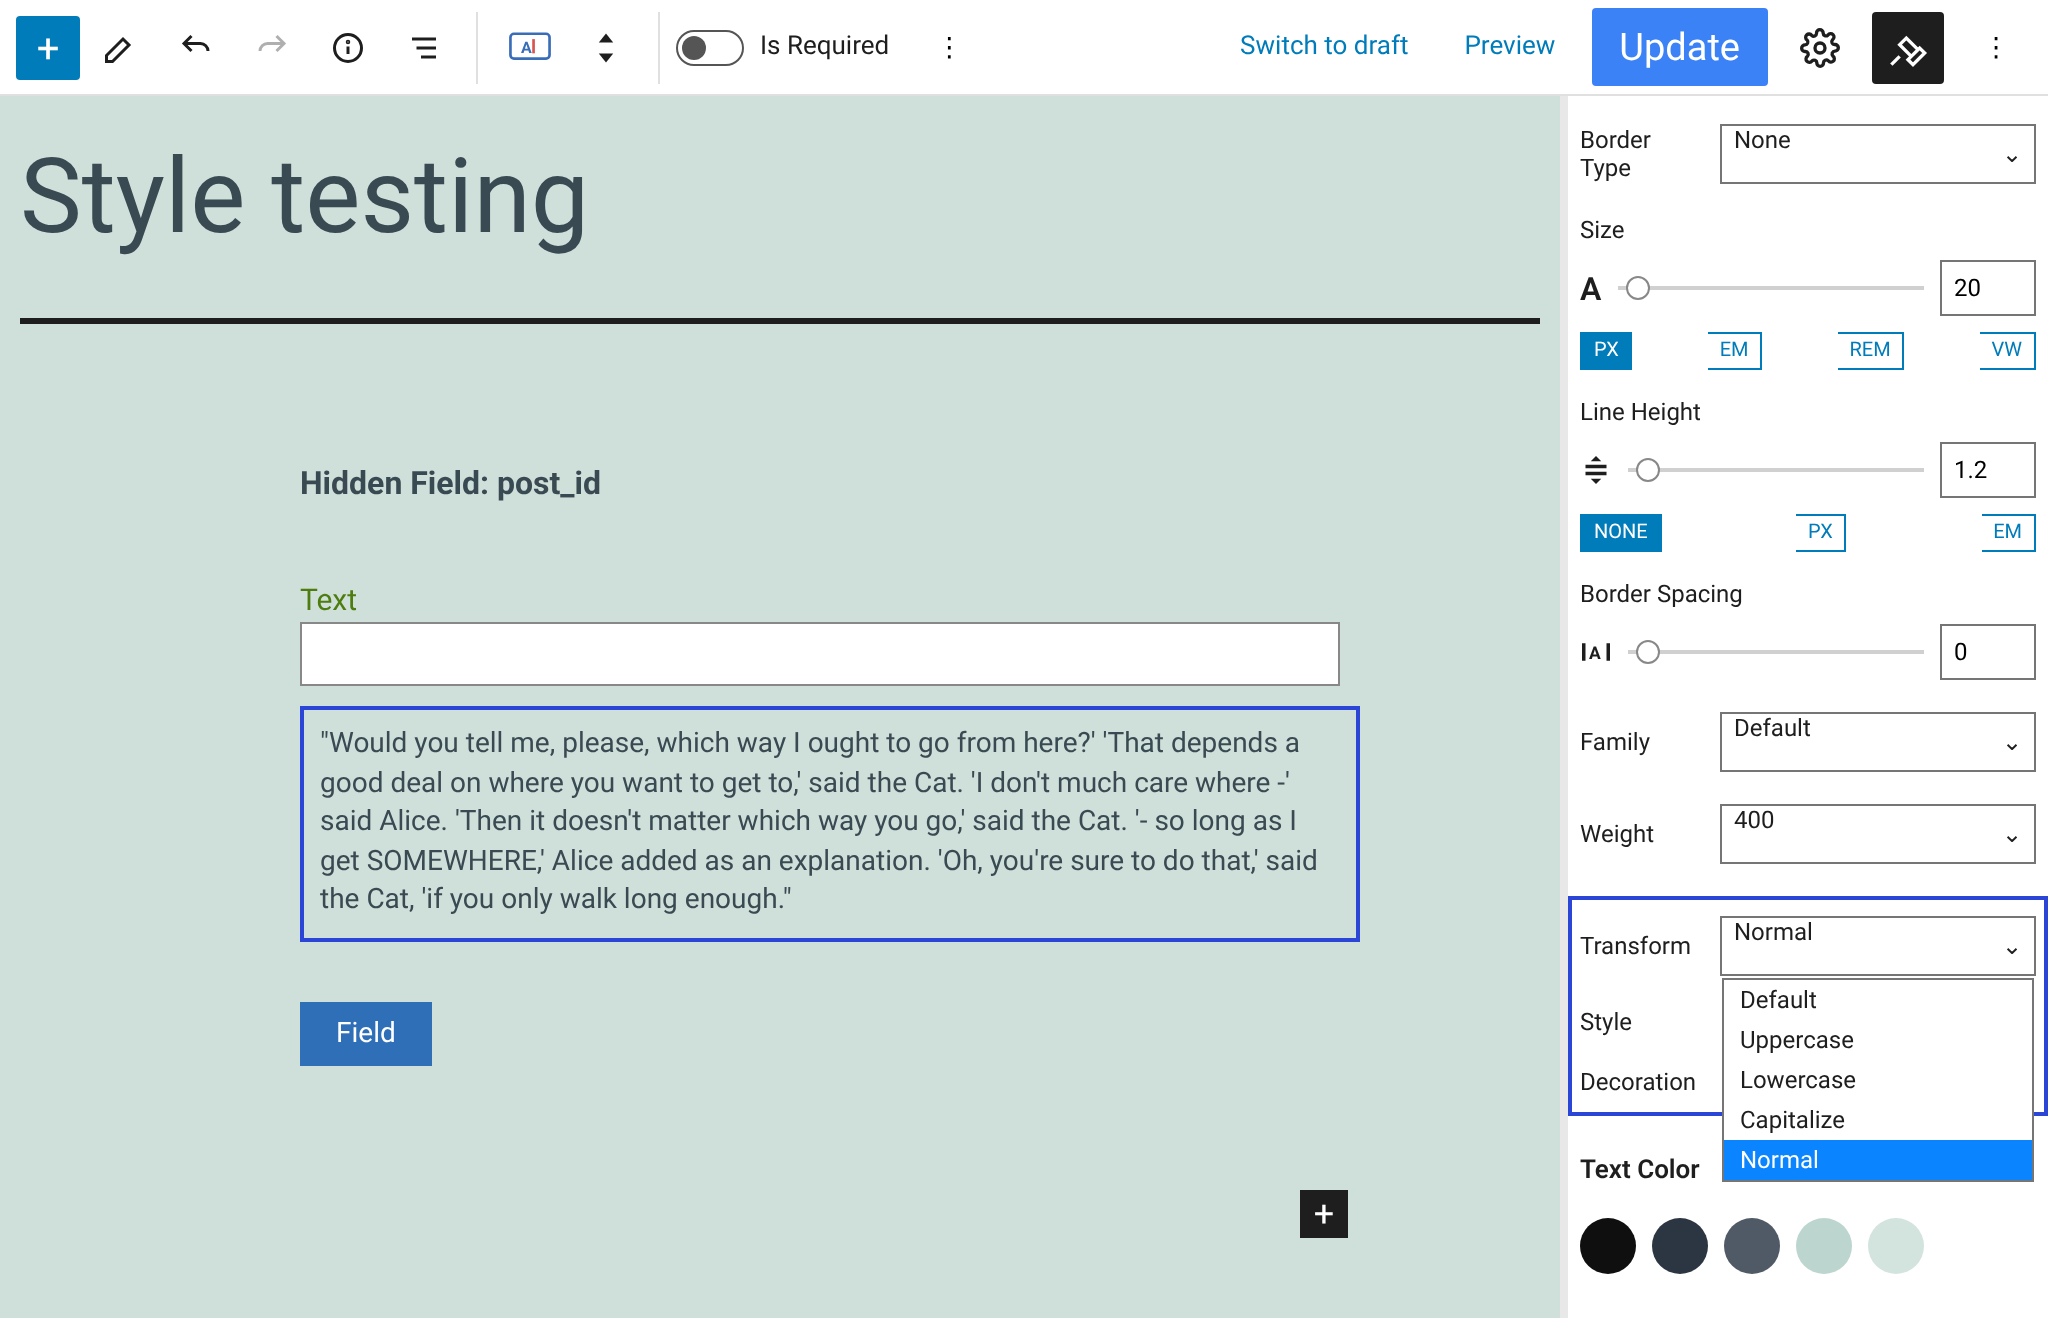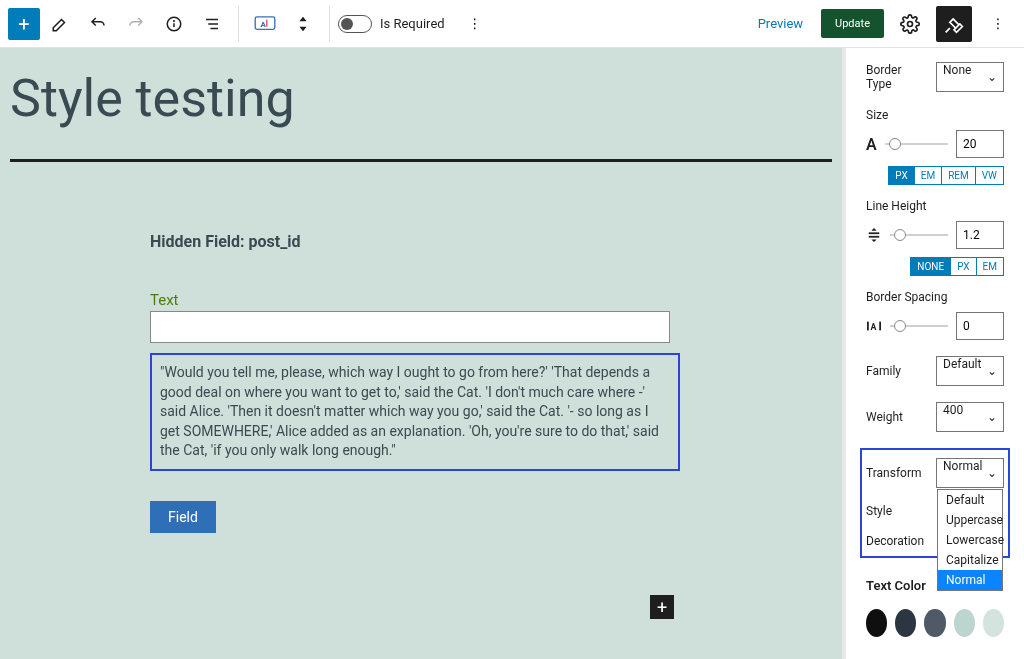--- a/index.html
+++ b/index.html
@@ -9,51 +9,51 @@
 .toolbar { height: 48px; border-bottom: 1px solid #e0e0e0; display: flex; align-items: center; padding: 0 8px; gap: 4px; }
 .toolbar-left { display: flex; align-items: center; gap: 2px; }
 .toolbar-right { margin-left: auto; display: flex; align-items: center; gap: 8px; }
 .tb-btn { width: 36px; height: 36px; display: flex; align-items: center; justify-content: center; border: none; background: none; cursor: pointer; border-radius: 2px; }
 .add-btn { background: #007cba; color: #fff; width: 32px; height: 32px; font-size: 20px; }
 .tb-sep { width: 1px; height: 36px; background: #e0e0e0; margin: 0 6px; }
 .toggle-pill { width: 34px; height: 18px; border: 1px solid #555; border-radius: 9px; position: relative; display: inline-block; }
 .toggle-pill::after { content: ""; position: absolute; width: 12px; height: 12px; border-radius: 50%; background: #555; top: 2px; left: 2px; }
 .toggle-wrap { display: flex; align-items: center; gap: 8px; font-size: 13px; color: #1e1e1e; }
 .link-btn { color: #007cba; font-size: 13px; background: none; border: none; cursor: pointer; padding: 6px 10px; }
-.update-btn { background: #14532d; color: #fff; border: none; padding: 8px 14px; font-size: 11px; cursor: pointer; border-radius: 2px; }
+.update-btn { background: #3b82f6; color: #fff; border: none; padding: 8px 14px; font-size: 19px; cursor: pointer; border-radius: 2px; }
 .tb-icon-btn { width: 36px; height: 36px; display: flex; align-items: center; justify-content: center; border: none; background: none; cursor: pointer; }
 .styles-btn { background: #1e1e1e; color: #fff; border-radius: 2px; }
 
 
 .main { flex: 1; display: flex; overflow: hidden; }
 .editor { flex: 1; background: #cfe0da; overflow-y: auto; padding: 0; border-right: 4px solid #e8e8e8;}
 .page-title { font-size: 52px; font-weight: 400; color: #3a4a52; padding: 20px 10px 30px 10px; }
 .content-wrap { padding: 0 10px; }
 .hr { border: none; border-top: 3px solid #1e1e1e; margin: 0 0 70px 0; }
 .form-area { padding: 0 0 0 140px; max-width: 680px; }
 .hidden-field { font-size: 16px; color: #3a4a52; margin-bottom: 40px; font-weight: bold; }
 .field-label { font-size: 15px; color: #4d7c0f; margin-bottom: 2px; }
 .text-input { width: 520px; height: 32px; border: 1px solid #888; background: #fff; padding: 4px; font-size: 14px; }
 .text-block { width: 530px; margin-top: 10px; padding: 8px; border: 2px solid #2b45d6; color: #3a4a52; font-size: 14px; line-height: 1.4; }
 .submit-btn { margin-top: 30px; background: #2f6fb7; color: #fff; border: none; padding: 8px 18px; font-size: 14px; cursor: pointer; }
 .add-block-fab { position: absolute; bottom: 40px; left: 650px; width: 24px; height: 24px; background: #1e1e1e; color: #fff; display: flex; align-items: center; justify-content: center; font-size: 18px; cursor: pointer; }
 
 
-.sidebar { width: 178px; background: #fff; overflow-y: auto; font-size: 13px; color: #1e1e1e; padding: 14px 20px; }
+.sidebar { width: 240px; background: #fff; overflow-y: auto; font-size: 13px; color: #1e1e1e; padding: 14px 6px; }
 .sb-row { display: flex; align-items: center; margin-bottom: 16px; gap: 8px; }
 .sb-label { width: 62px; font-size: 12px; }
 .sb-select { flex: 1; height: 30px; border: 1px solid #757575; padding: 0 6px; font-size: 12px; background: #fff; cursor: pointer; position: relative; }
 .sb-select .caret { position: absolute; right: 6px; top: 50%; transform: translateY(-50%); }
 .section-h { font-weight: 600; font-size: 13px; margin: 10px 0 16px 0; }
 .size-row { display: flex; align-items: center; gap: 8px; }
 .size-icon { font-size: 16px; font-weight: 600; }
 .slider { flex: 1; height: 2px; background: #d0d0d0; position: relative; }
 .slider-thumb { position: absolute; left: 4px; top: -5px; width: 12px; height: 12px; background: #fff; border: 1px solid #888; border-radius: 50%; }
 .size-val { width: 48px; height: 28px; border: 1px solid #757575; text-align: left; padding: 0 6px; font-size: 12px; }
-.unit-group { display: flex; justify-content: flex-end; margin: 8px 0 14px 0; }
+.unit-group { display: flex; justify-content: space-between; margin: 8px 0 14px 0; }
 .unit { border: 1px solid #007cba; padding: 3px 6px; font-size: 10px; cursor: pointer; color: #007cba; background: #fff; }
 .unit.active { background: #007cba; color: #fff; }
 .unit + .unit { border-left: none; }
 .sb-field-label { font-size: 12px; margin-bottom: 8px; }
 .lh-icon { width: 16px; height: 16px; display:inline-flex; align-items:center; justify-content:center; }
 
 .highlight-box { border: 2px solid #2b45d6; padding: 8px 4px; margin: 0 -6px; }
 .dropdown { position: relative; }
 .dropdown-pop { position: absolute; top: 30px; left: 0; right: 0; background: #fff; border: 1px solid #757575; z-index: 10; }
 .dd-item { padding: 3px 8px; font-size: 12px; cursor: pointer; }
@@ -116,20 +116,21 @@
         </svg>
       </button>
     <div class="tb-sep"></div>
     <div class="toggle-wrap">
       <span class="toggle-pill"></span>
       <span>Is Required</span>
     </div>
     <button class="tb-btn" style="margin-left:10px">⋮</button>
   </div>
   <div class="toolbar-right">
+    <button class="link-btn">Switch to draft</button>
     <button class="link-btn">Preview</button>
     <button class="update-btn">Update</button>
     <button class="tb-icon-btn">
         <svg width="20" height="20" viewBox="0 0 24 24" fill="none" stroke="#1e1e1e" stroke-width="2">
           <circle cx="12" cy="12" r="3"></circle>
           <path d="M19.4 15a1.7 1.7 0 00.3 1.8l.1.1a2 2 0 11-2.8 2.8l-.1-.1a1.7 1.7 0 00-1.8-.3 1.7 1.7 0 00-1 1.5V21a2 2 0 11-4 0v-.1a1.7 1.7 0 00-1-1.5 1.7 1.7 0 00-1.8.3l-.1.1a2 2 0 11-2.8-2.8l.1-.1a1.7 1.7 0 00.3-1.8 1.7 1.7 0 00-1.5-1H3a2 2 0 110-4h.1a1.7 1.7 0 001.5-1 1.7 1.7 0 00-.3-1.8l-.1-.1a2 2 0 112.8-2.8l.1.1a1.7 1.7 0 001.8.3 1.7 1.7 0 001-1.5V3a2 2 0 114 0v.1a1.7 1.7 0 001 1.5 1.7 1.7 0 001.8-.3l.1-.1a2 2 0 112.8 2.8l-.1.1a1.7 1.7 0 00-.3 1.8 1.7 1.7 0 001.5 1H21a2 2 0 110 4h-.1a1.7 1.7 0 00-1.5 1z"></path>
         </svg>
       </button>
     <button class="tb-icon-btn styles-btn">
         <svg width="20" height="20" viewBox="0 0 24 24" fill="none" stroke="#fff" stroke-width="2">

